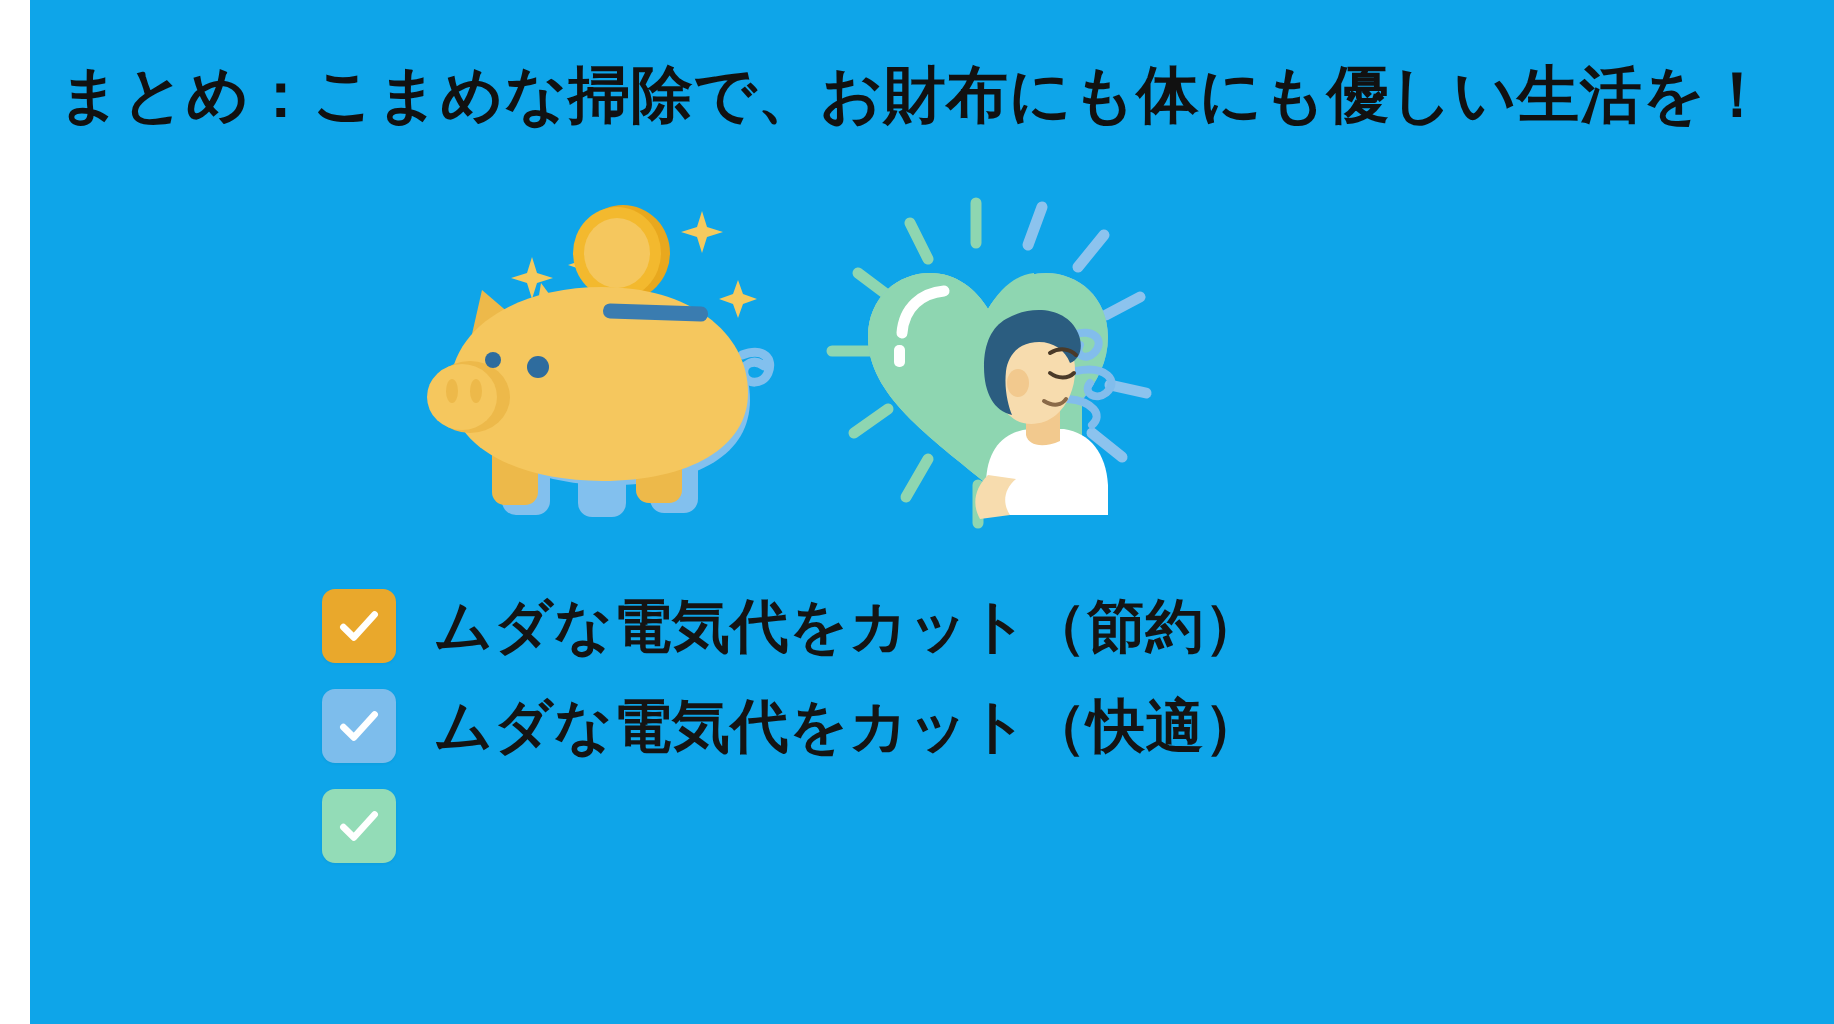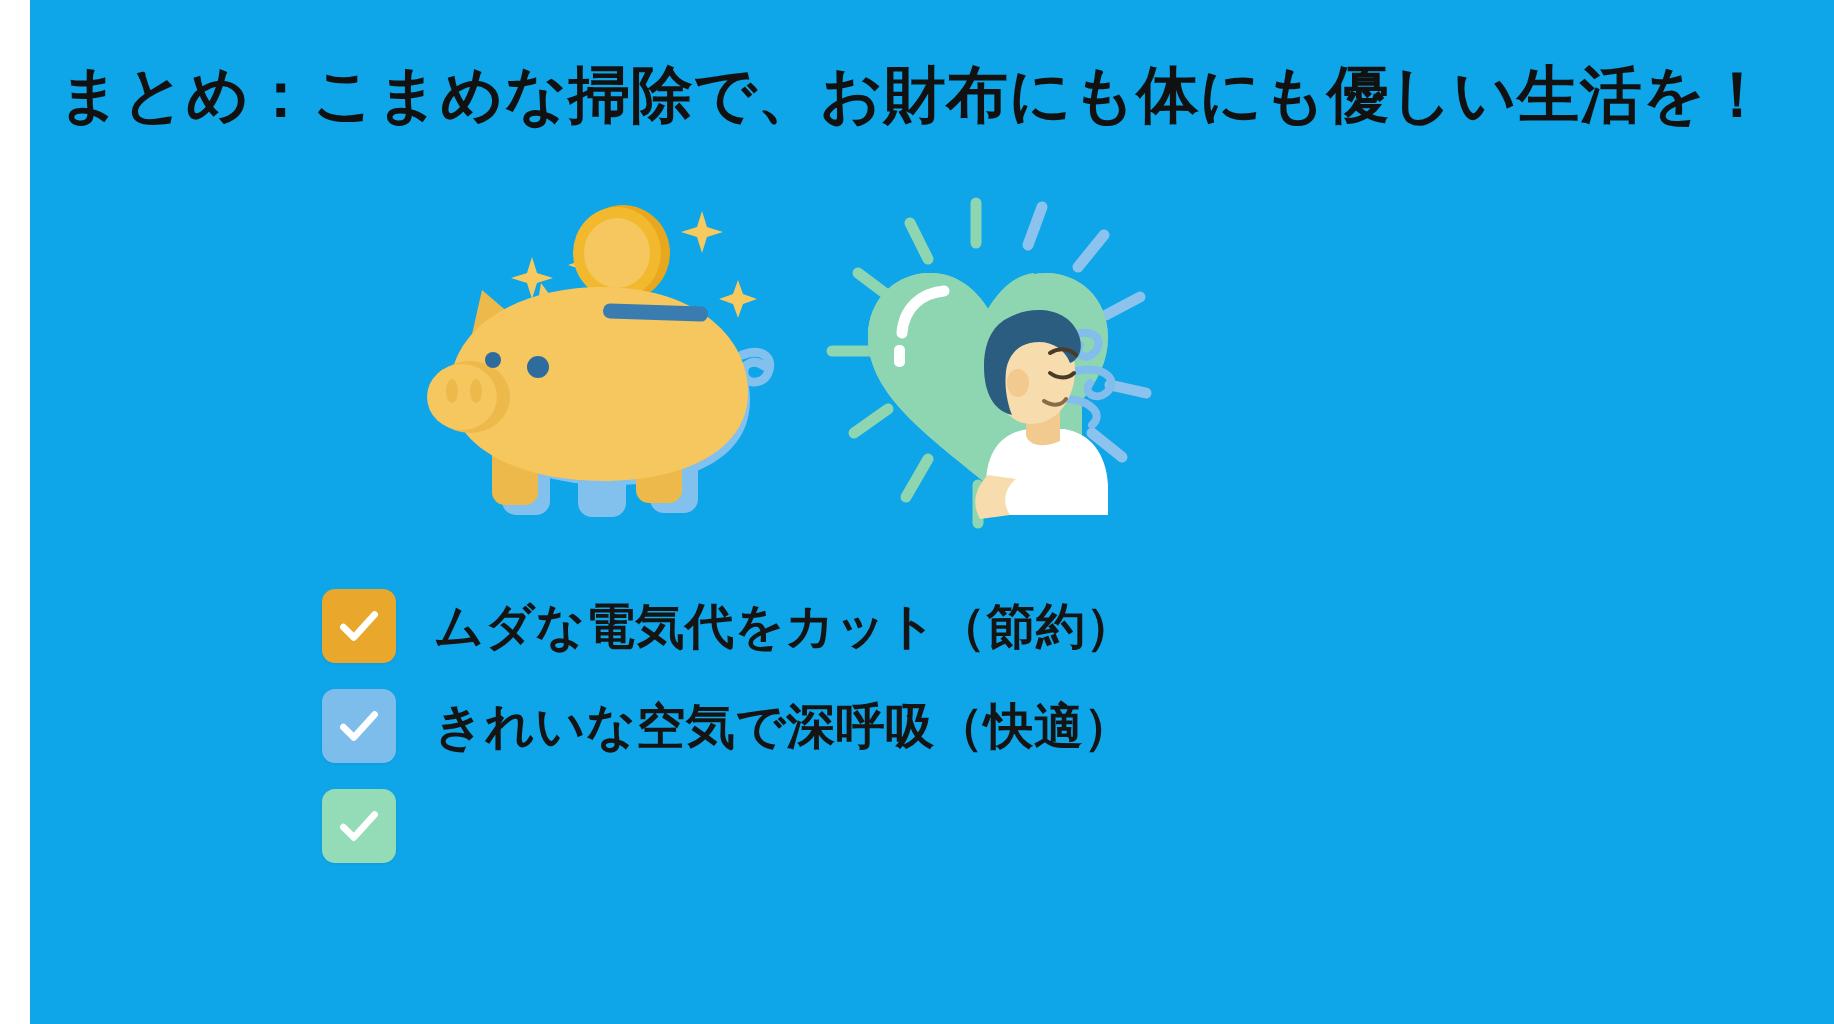--- a/index.html
+++ b/index.html
@@ -62,21 +62,21 @@
     border-radius: 13px;
     flex: 0 0 74px;
     display: flex;
     align-items: center;
     justify-content: center;
     box-shadow: 0 1px 3px rgba(0,0,0,0.06);
   }
   .checkbox svg { width: 50px; height: 50px; display:block; }
   .check-label {
     margin-left: 38px;
-    font-size: 49px;
+    font-size: 58px;
     font-weight: 800;
     color: #141414;
     letter-spacing: 0.5px;
     white-space: nowrap;
     line-height: 1;
   }
 </style>
 </head>
 <body>
 
@@ -228,21 +228,21 @@
       </span>
       <span class="check-label">ムダな電気代をカット（節約）</span>
     </div>
 
     <div class="check-row">
       <span class="checkbox" style="background:#7dbdec">
         <svg viewBox="0 0 24 24">
           <path d="M4.5 12.5 L9.5 17.5 L19.5 6.5" fill="none" stroke="#ffffff" stroke-width="3.2" stroke-linecap="round" stroke-linejoin="round"></path>
         </svg>
       </span>
-      <span class="check-label">きれいな空気で深呼吸（快適）</span>
+      <span class="check-label">ムダな電気代をカット（快適）</span>
     </div>
 
     <div class="check-row">
       <span class="checkbox" style="background:#93dcb7">
         <svg viewBox="0 0 24 24">
           <path d="M4.5 12.5 L9.5 17.5 L19.5 6.5" fill="none" stroke="#ffffff" stroke-width="3.2" stroke-linecap="round" stroke-linejoin="round"></path>
         </svg>
       </span>
     </div>
 

